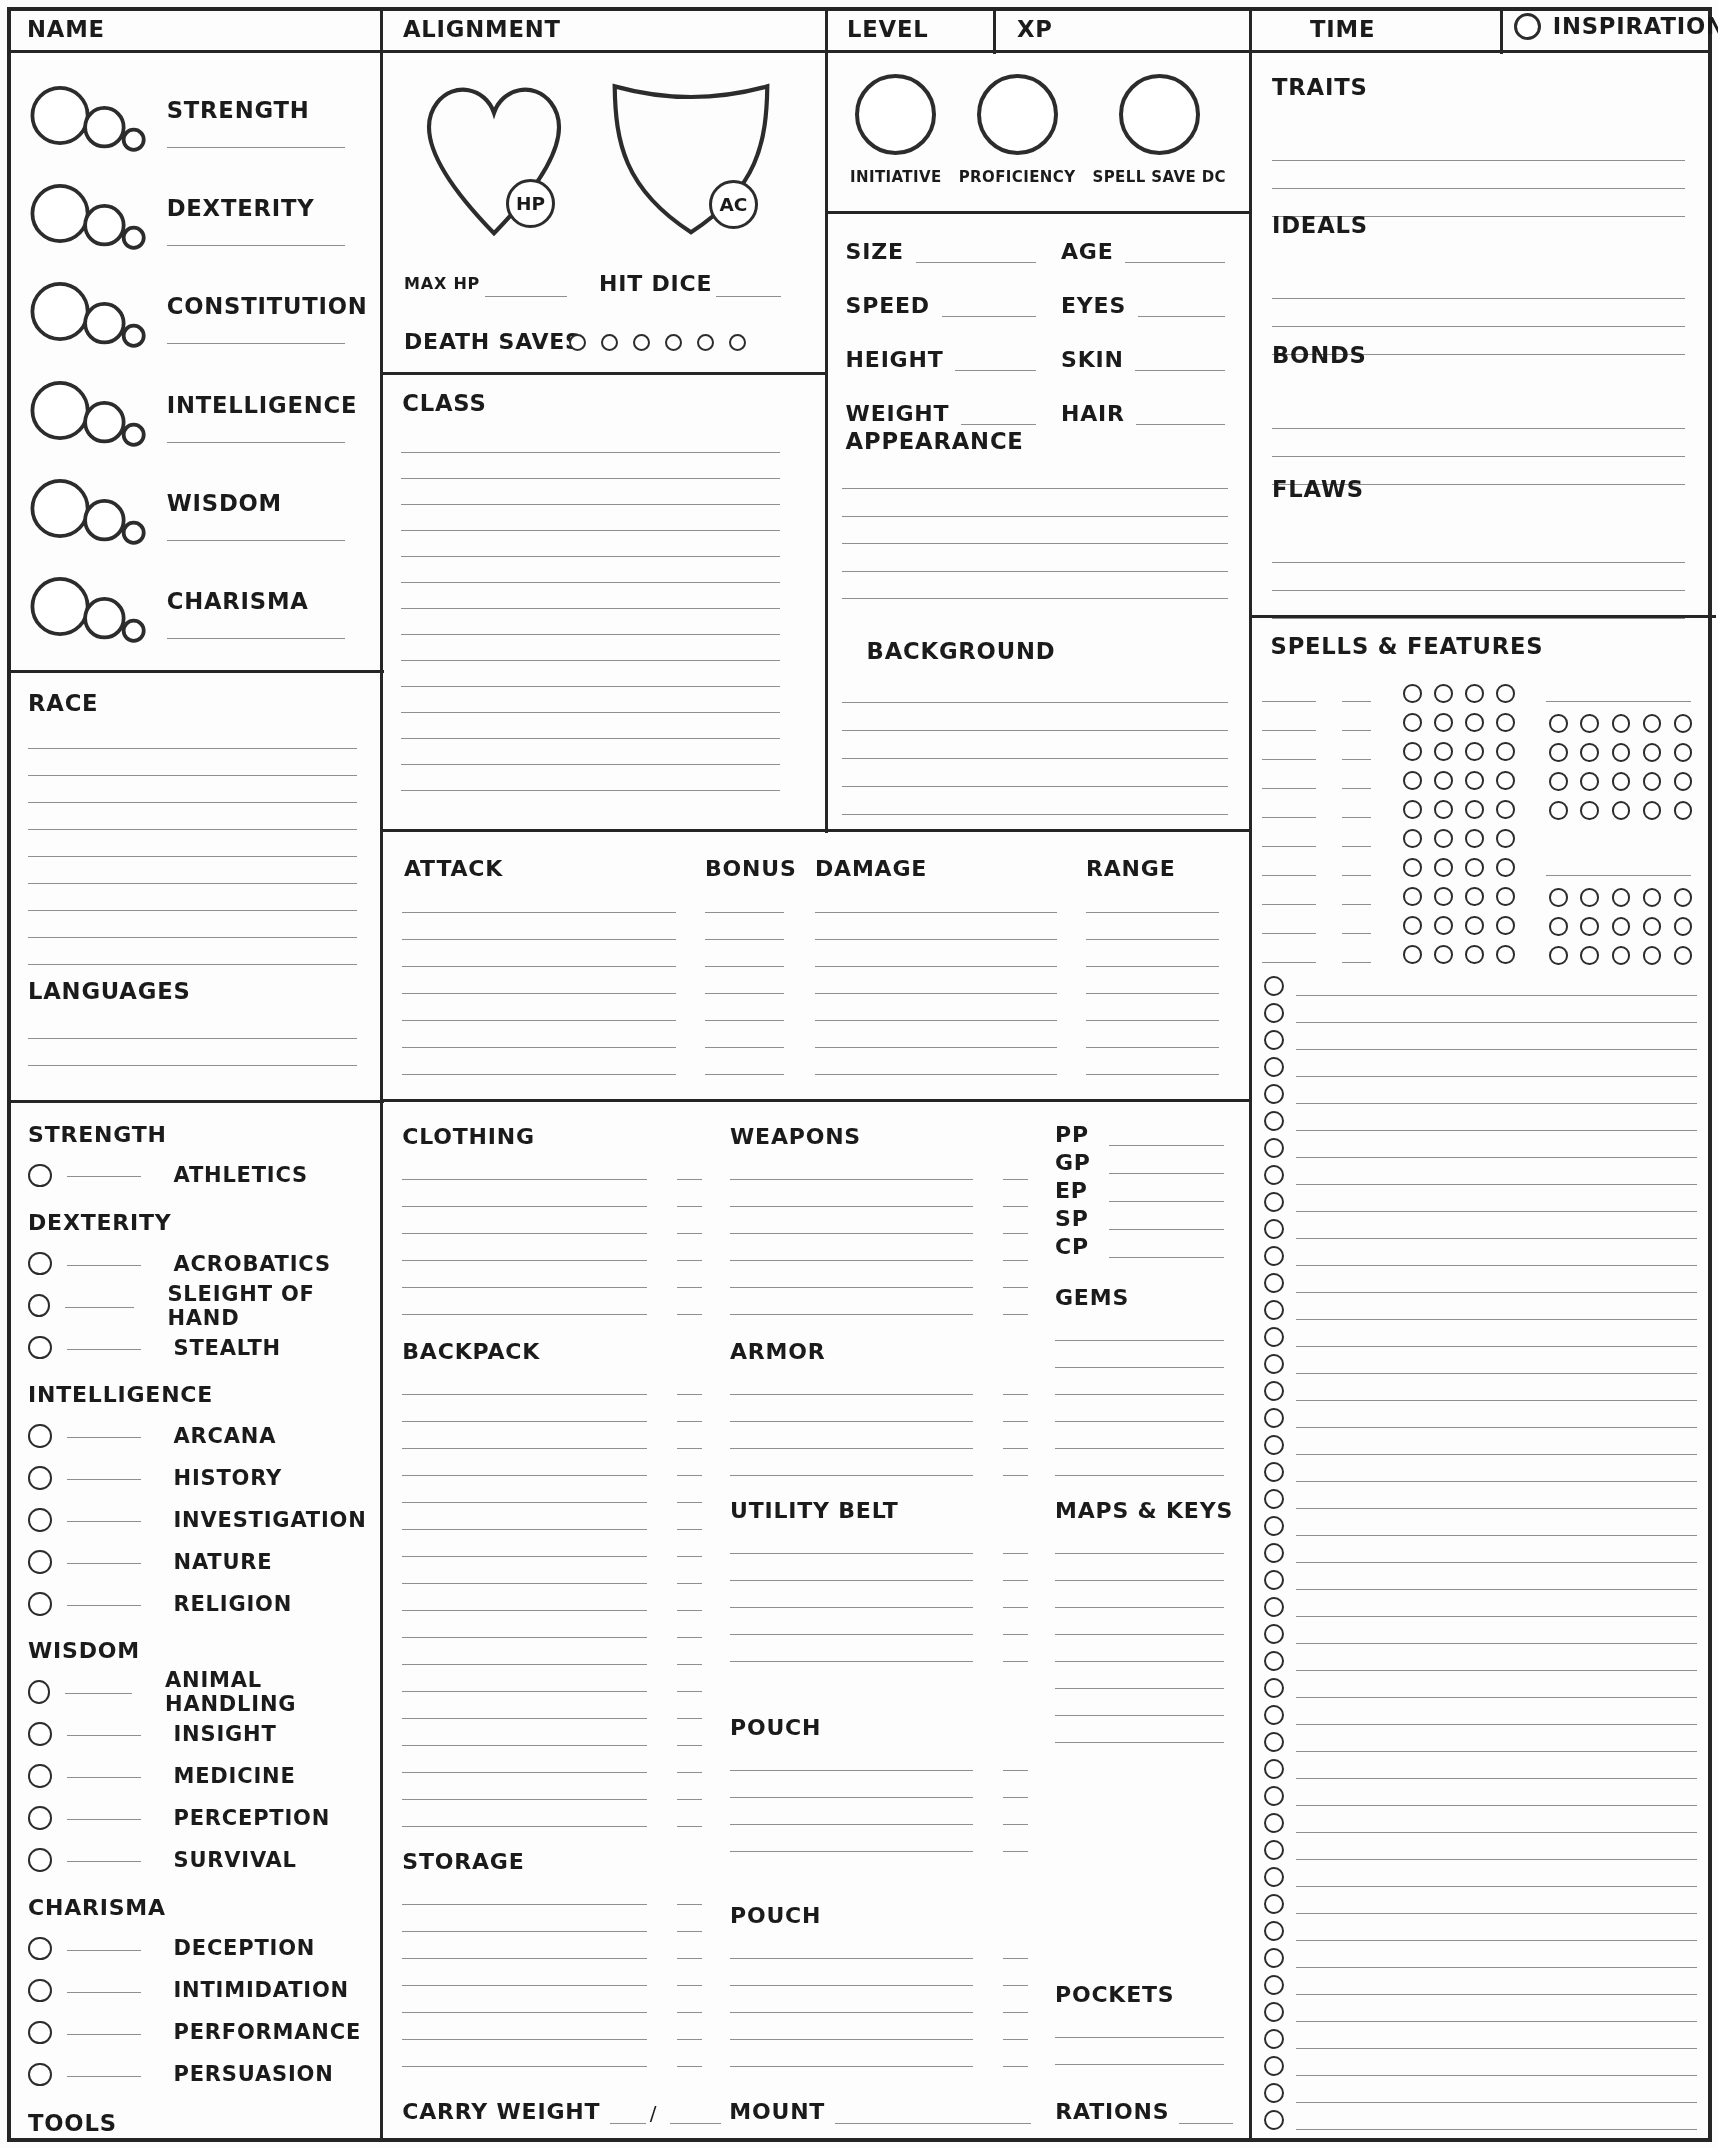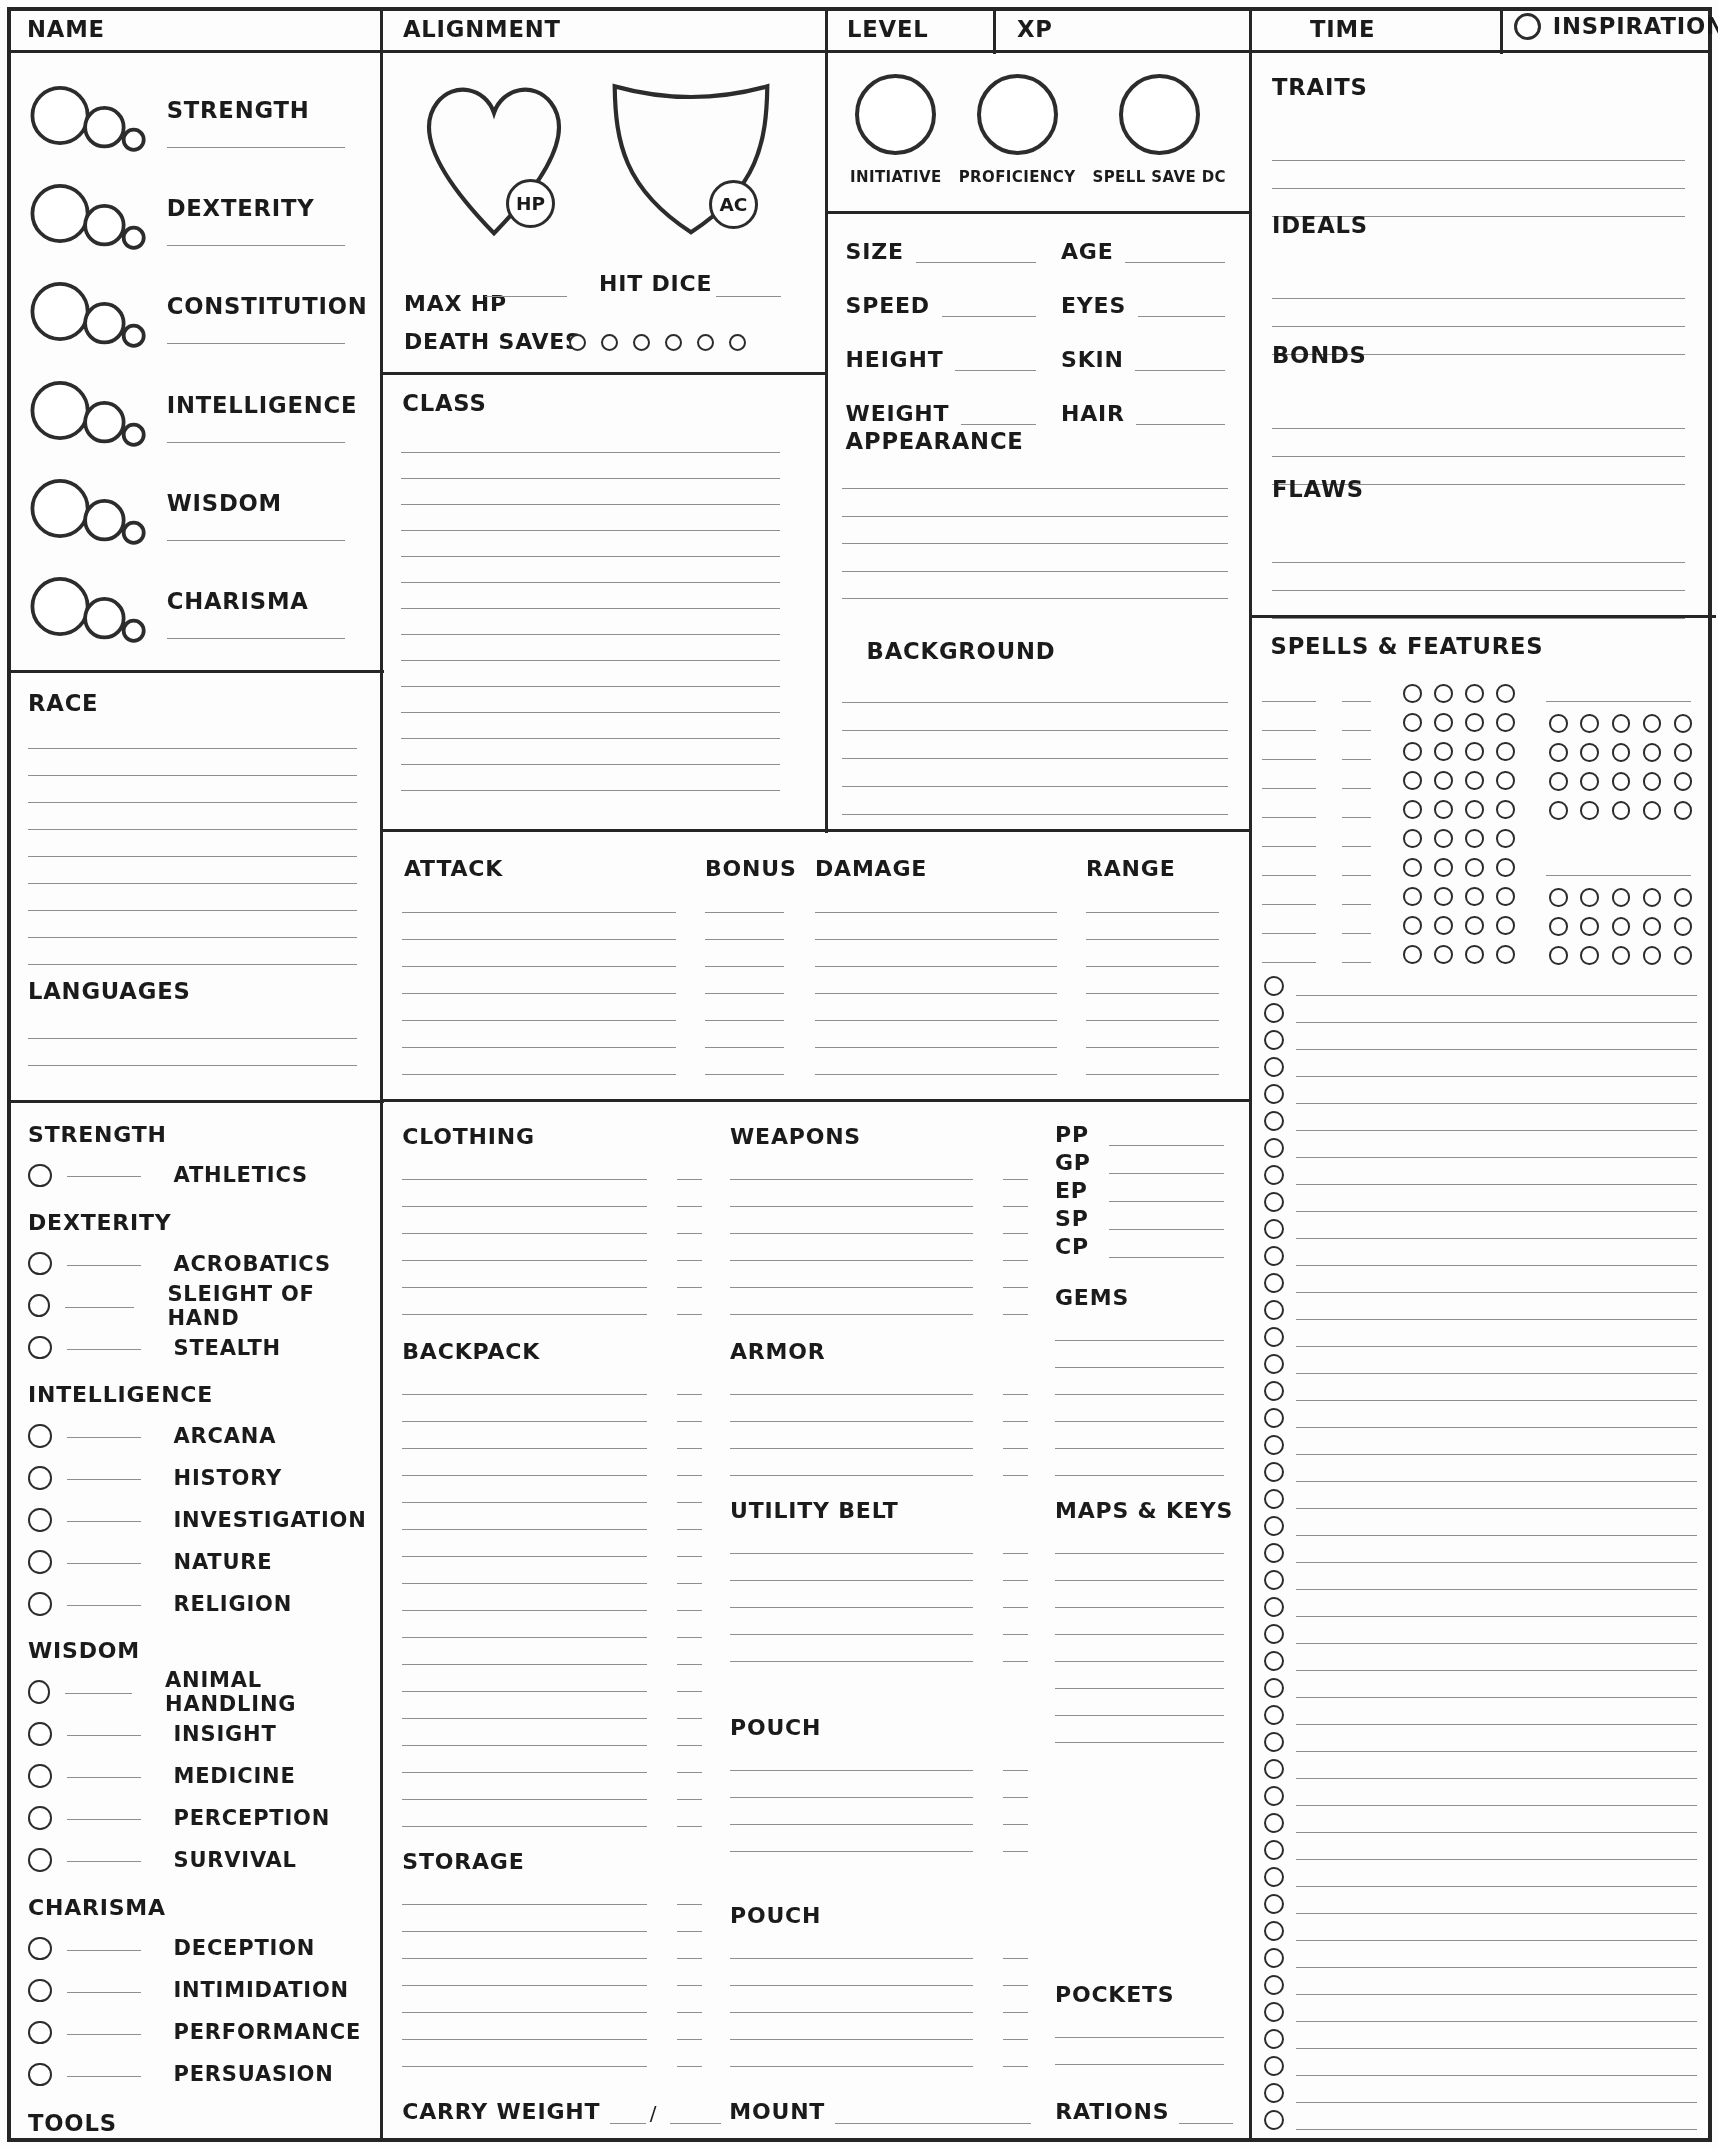--- a/index.html
+++ b/index.html
@@ -63,21 +63,21 @@
   
   #align{position:absolute;left:383px;top:54px;width:441px;height:318px;}
   .heart-svg{position:absolute;left:29px;top:22px;width:164px;height:164px;}
   .shield-svg{position:absolute;left:224px;top:23.5px;width:168px;height:161px;}
   .heart-svg path,.shield-svg path{fill:none;stroke:#2c2c2c;stroke-width:5px;}
   .badge{position:absolute;width:49px;height:49px;border:3.4px solid #2c2c2c;border-radius:50%;
          background:#fff;display:flex;align-items:center;justify-content:center;
          font-weight:bold;font-size:18.5px;box-sizing:border-box;}
   #hp-badge{left:123px;top:125px;}
   #ac-badge{left:326px;top:126px;}
-  .mh-lbl{position:absolute;left:21px;top:216px;font-size:22px;margin-top:20px;}
+  .mh-lbl{position:absolute;left:21px;top:216px;font-size:16px;}
   .mh-line{position:absolute;left:102px;top:220px;width:82px;height:22px;}
   .hd-lbl{position:absolute;left:216px;top:216px;font-size:22px;}
   .hd-line{position:absolute;left:333px;top:220px;width:65px;height:22px;}
   .ds-lbl{position:absolute;left:21px;top:274px;font-size:22px;}
   .ds-circles{position:absolute;left:186px;top:280px;display:flex;gap:15px;}
   
   #class{position:absolute;left:383px;top:375px;width:441px;height:454px;}
   #class .sec-lbl{position:absolute;left:19.3px;top:15px;}
   .class-lines{position:absolute;left:17.6px;top:52px;width:379px;}
   .class-lines .rule-row{height:25px;}

